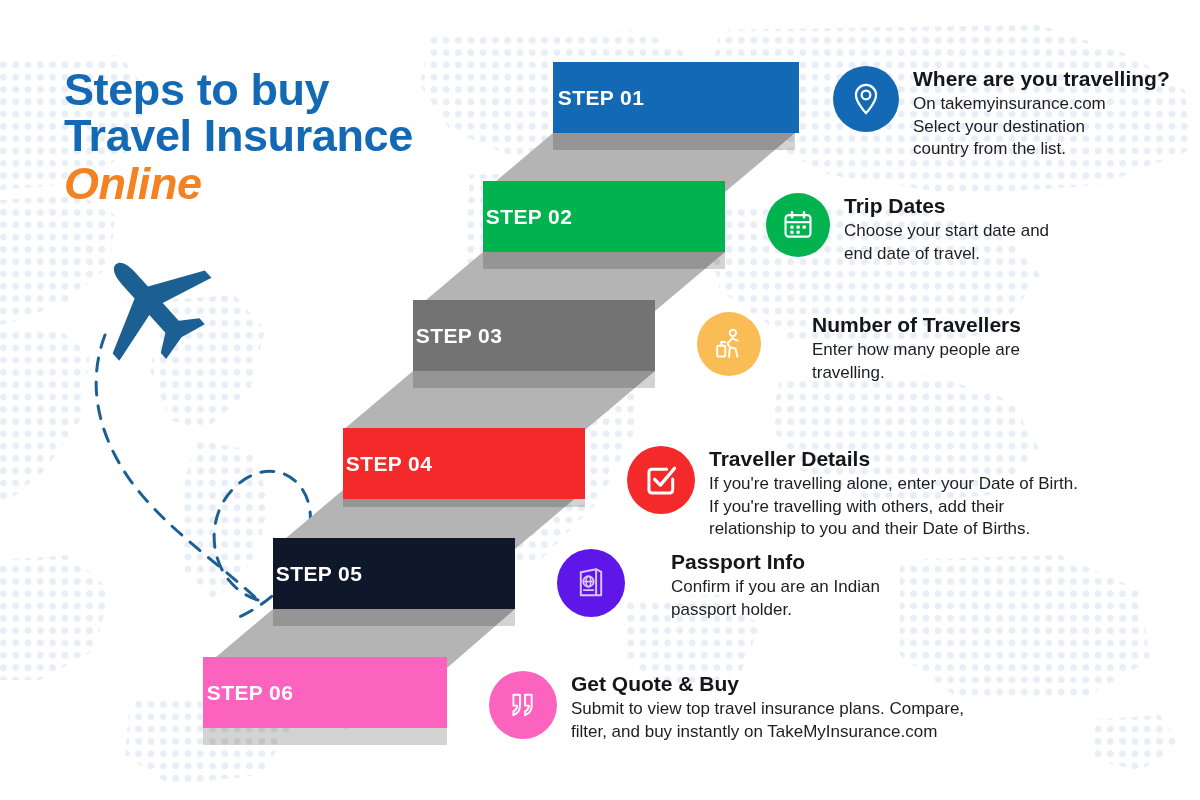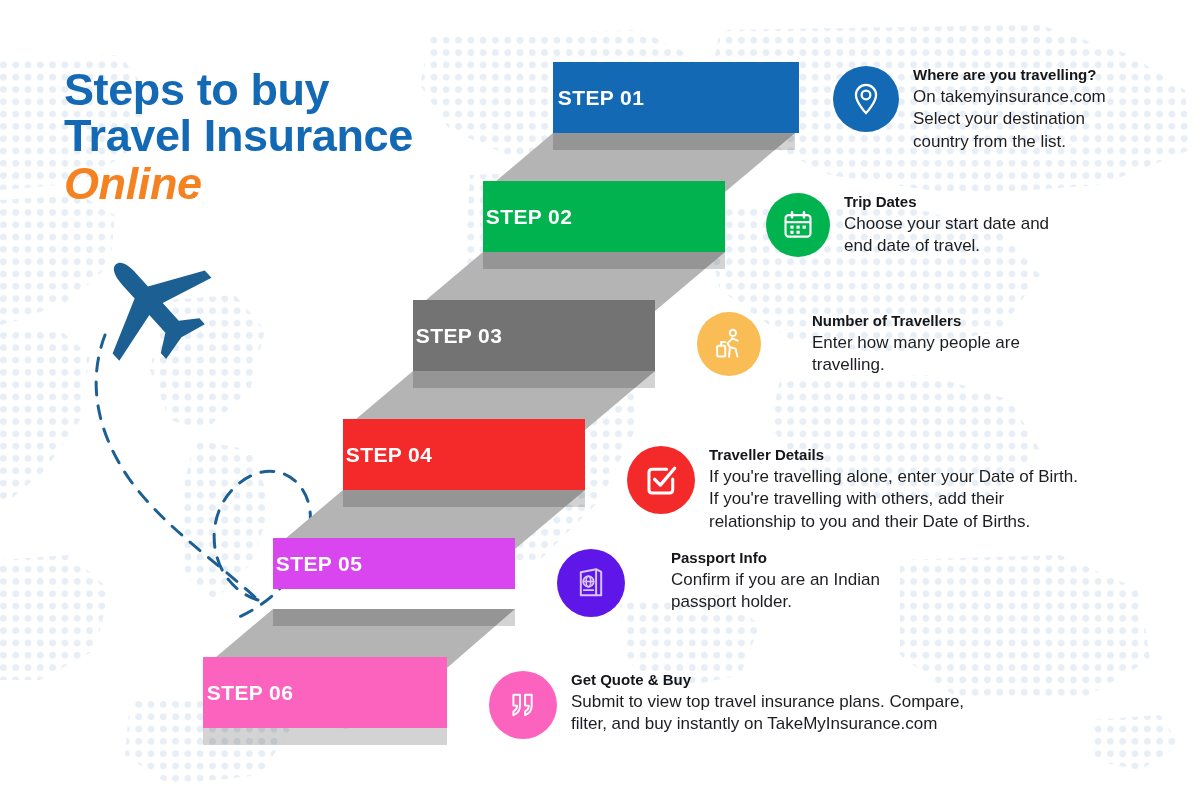--- a/index.html
+++ b/index.html
@@ -42,21 +42,21 @@
   }
 
   
   .info{position:absolute;z-index:4;display:flex;align-items:flex-start;}
   .info .badge{
     flex:0 0 auto;border-radius:50%;
     display:flex;align-items:center;justify-content:center;
   }
   .info .textwrap{margin-left:14px;}
   .info .heading{
-    font-size:15px;font-weight:bold;color:#15161a;
+    font-size:21px;font-weight:bold;color:#15161a;
     line-height:1.26;margin:0 0 1px 0;white-space:nowrap;
   }
   .info .body{
     font-size:17px;color:#1d1e22;line-height:1.32;margin:0;
     white-space:pre-line;
   }
 </style>
 </head>
 <body>
 
@@ -138,25 +138,25 @@
   </div>
 
   <div class="banner" style="left:483px;top:181px;width:242px;height:71px;background:#00B34F;">
     <span class="steplabel">STEP 02</span>
   </div>
 
   <div class="banner" style="left:413px;top:300px;width:242px;height:71px;background:#737373;">
     <span class="steplabel">STEP 03</span>
   </div>
 
-  <div class="banner" style="left:343px;top:419px;width:242px;height:71px;background:#F42A2A;">
+  <div class="banner" style="left:343px;top:428px;width:242px;height:71px;background:#F42A2A;">
     <span class="steplabel">STEP 04</span>
   </div>
 
-  <div class="banner" style="left:273px;top:538px;width:242px;height:51px;background:#d946ef;">
+  <div class="banner" style="left:273px;top:538px;width:242px;height:71px;background:#0f172a;">
     <span class="steplabel">STEP 05</span>
   </div>
 
   <div class="banner" style="left:203px;top:657px;width:244px;height:71px;background:#FB63BE;">
     <span class="steplabel">STEP 06</span>
   </div>
 
   <div class="title">
     <span class="l1">Steps to buy</span>
     <span class="l2">Travel Insurance</span>

